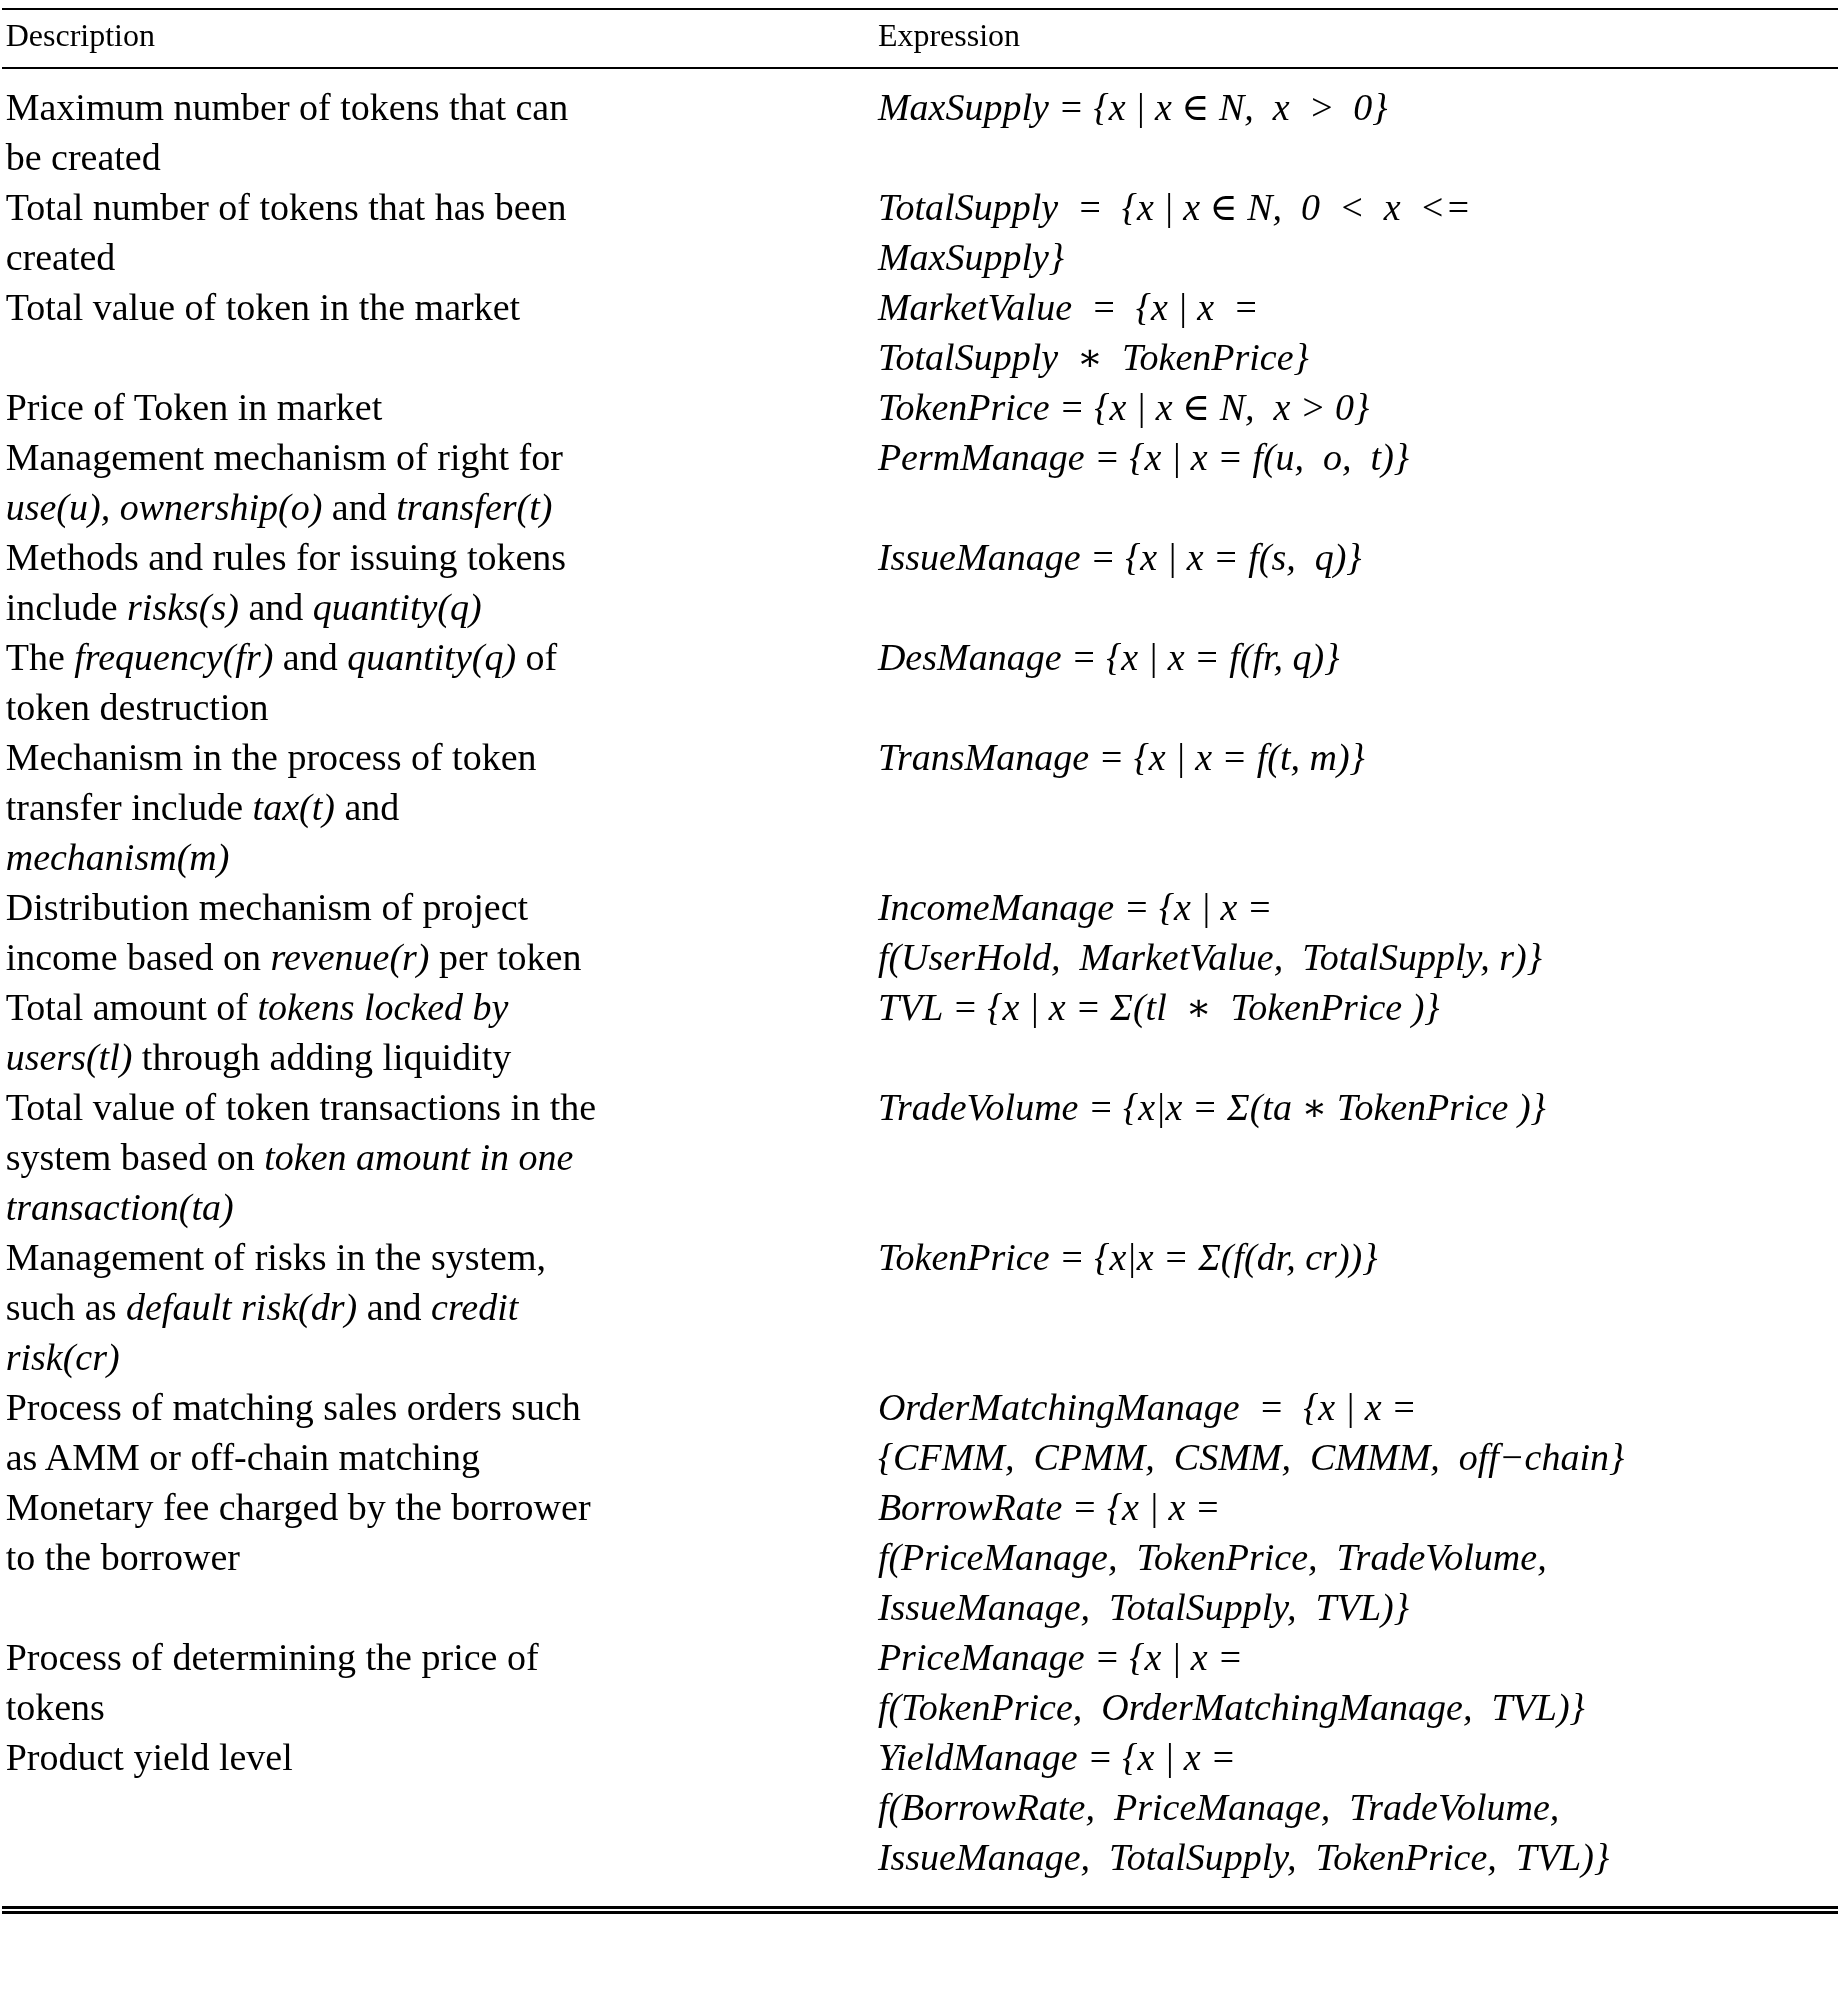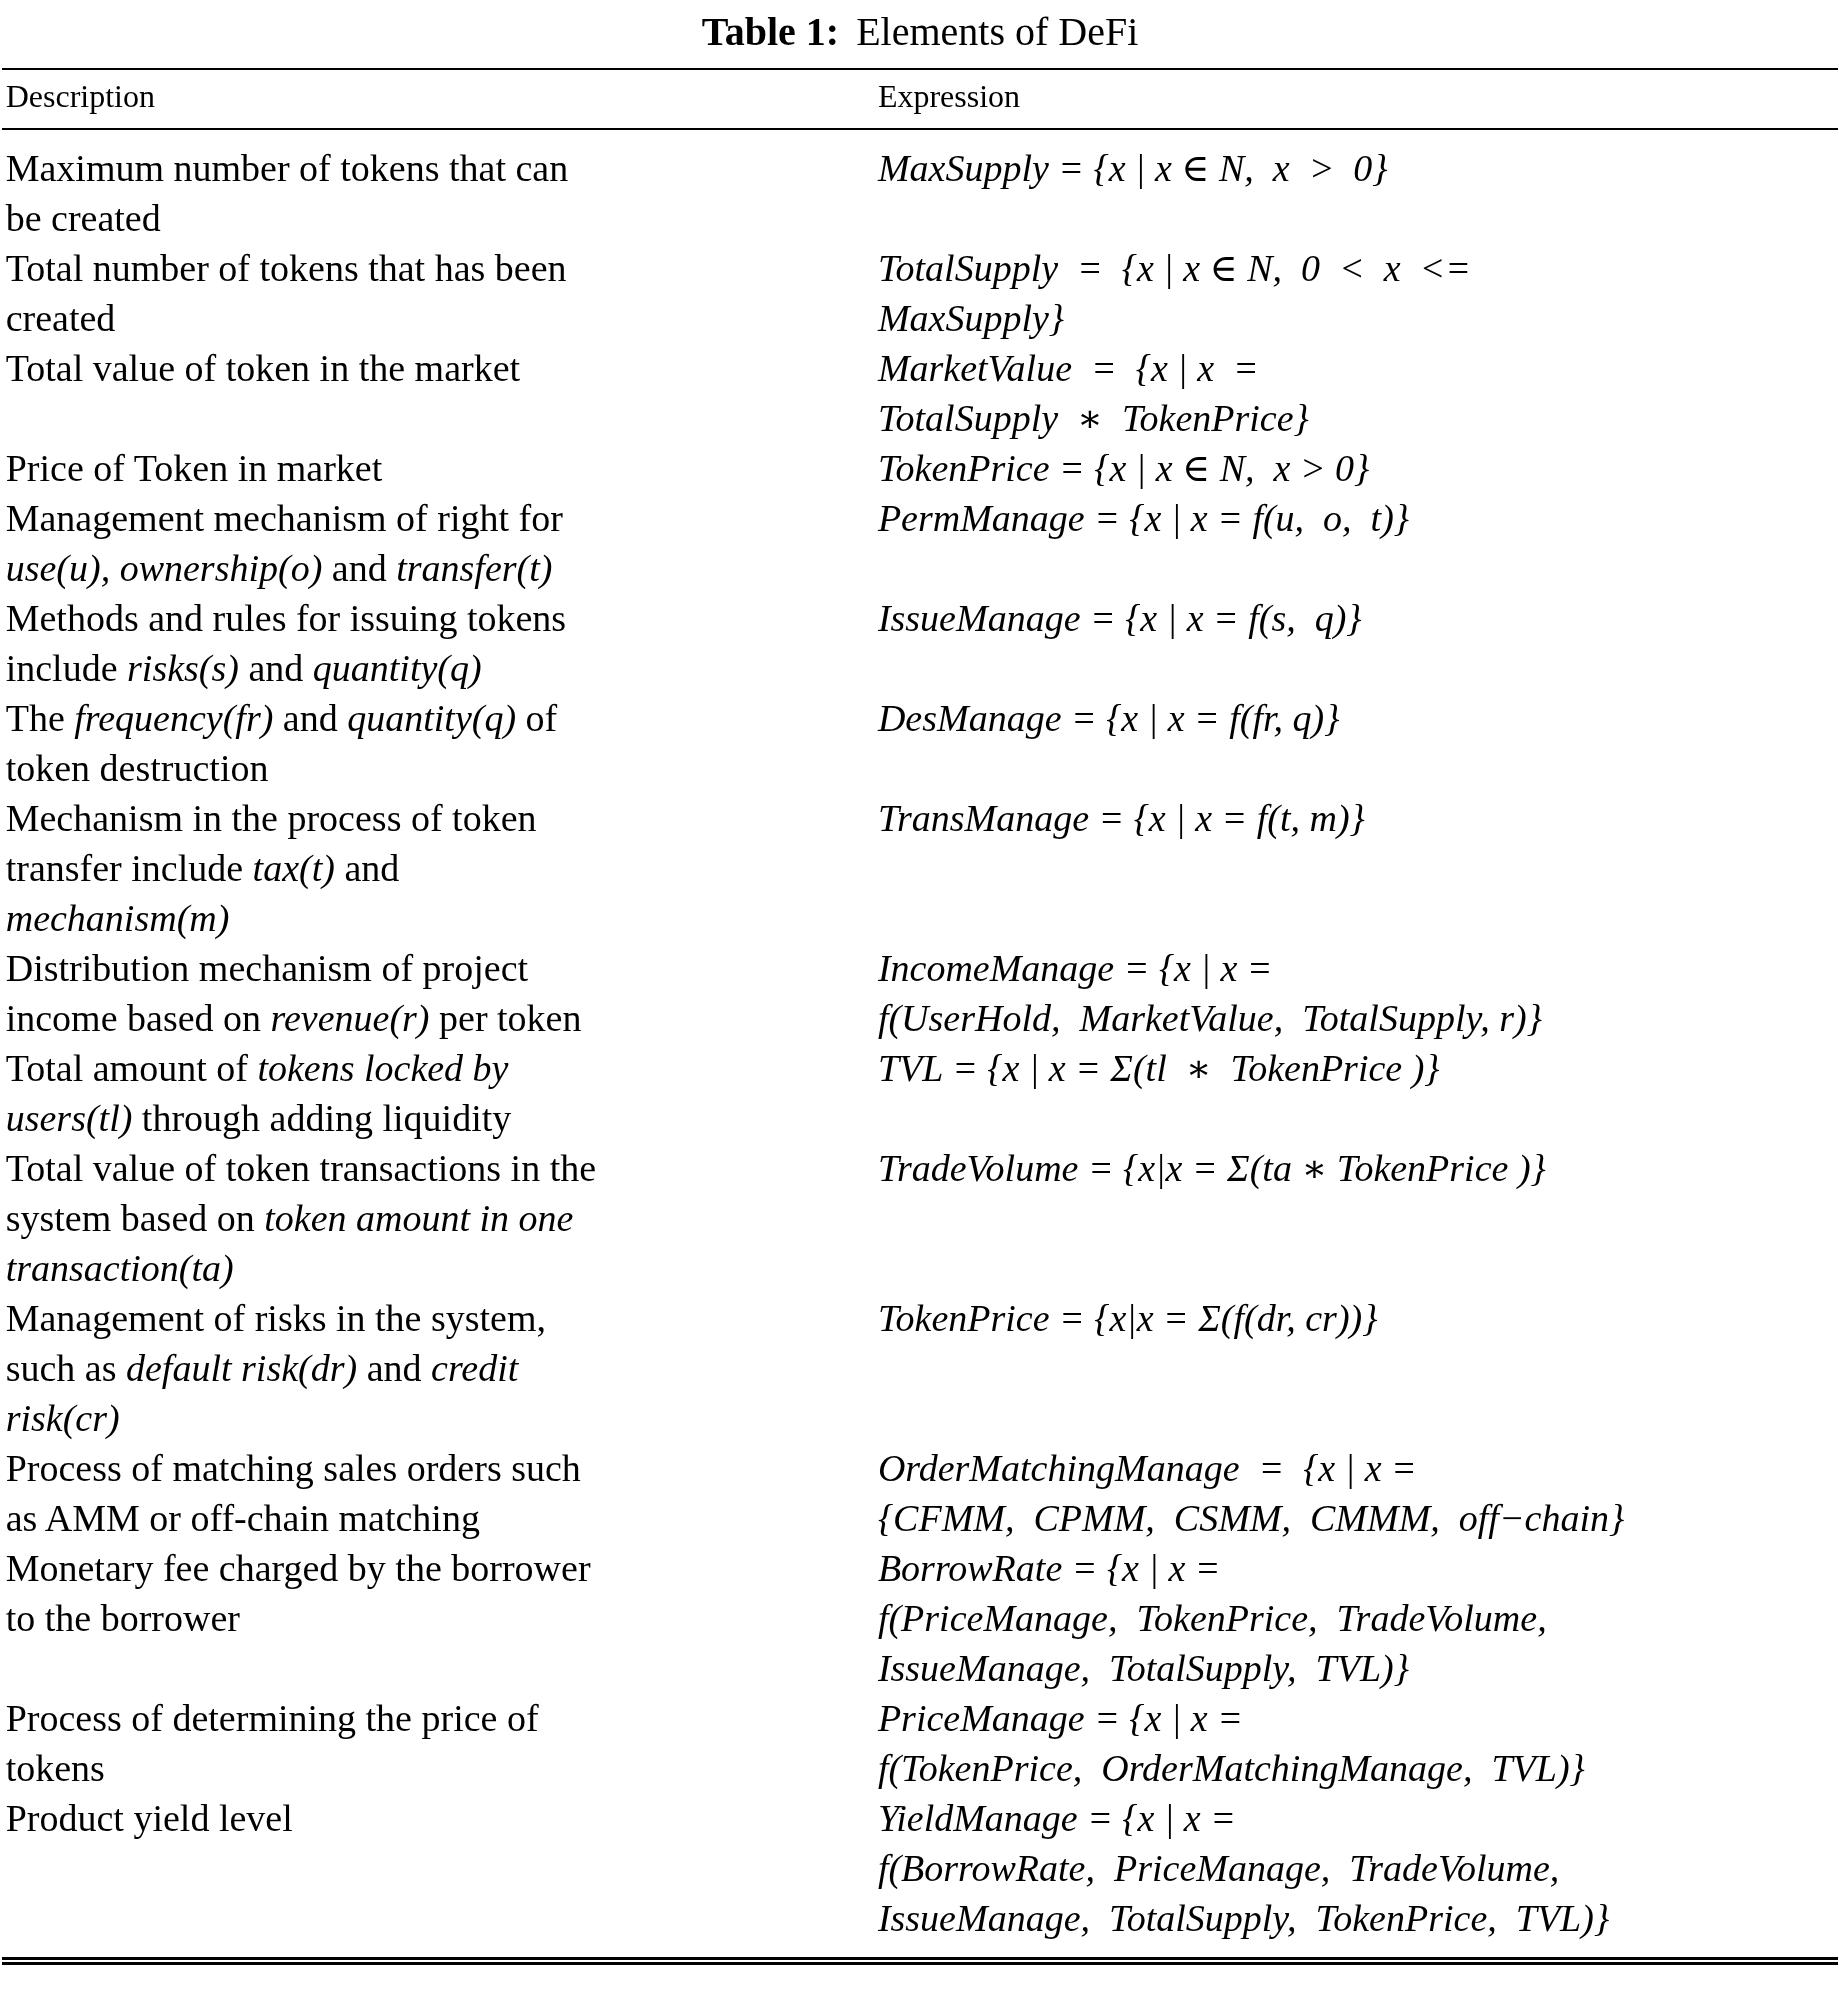--- a/index.html
+++ b/index.html
@@ -47,32 +47,29 @@
     border-bottom: 2.8px solid #000000;
   }
   tbody td {
     font-size: 38px;
     line-height: 50px;
     vertical-align: top;
     white-space: pre-wrap;
     padding: 0 7.5px 0 3.8px;
   }
   tbody tr:first-child td { padding-top: 13px; margin-left: 11px; }
-  tbody tr:last-child td { padding-bottom: 14px; }
+  tbody tr:last-child td { padding-bottom: 24px; }
   .expr { font-style: italic; }
   .it { font-style: italic; }
 </style>
 </head>
 <body>
 
 <div class="page">
 
-  <div class="caption">
-    <span class="caption-label">Table 1:</span><span class="caption-text">Elements of DeFi</span>
-  </div>
 
   <table class="defi">
     <colgroup>
       <col class="c1">
       <col class="c2">
     </colgroup>
     <thead>
       <tr>
         <th>Description</th>
         <th>Expression</th>

